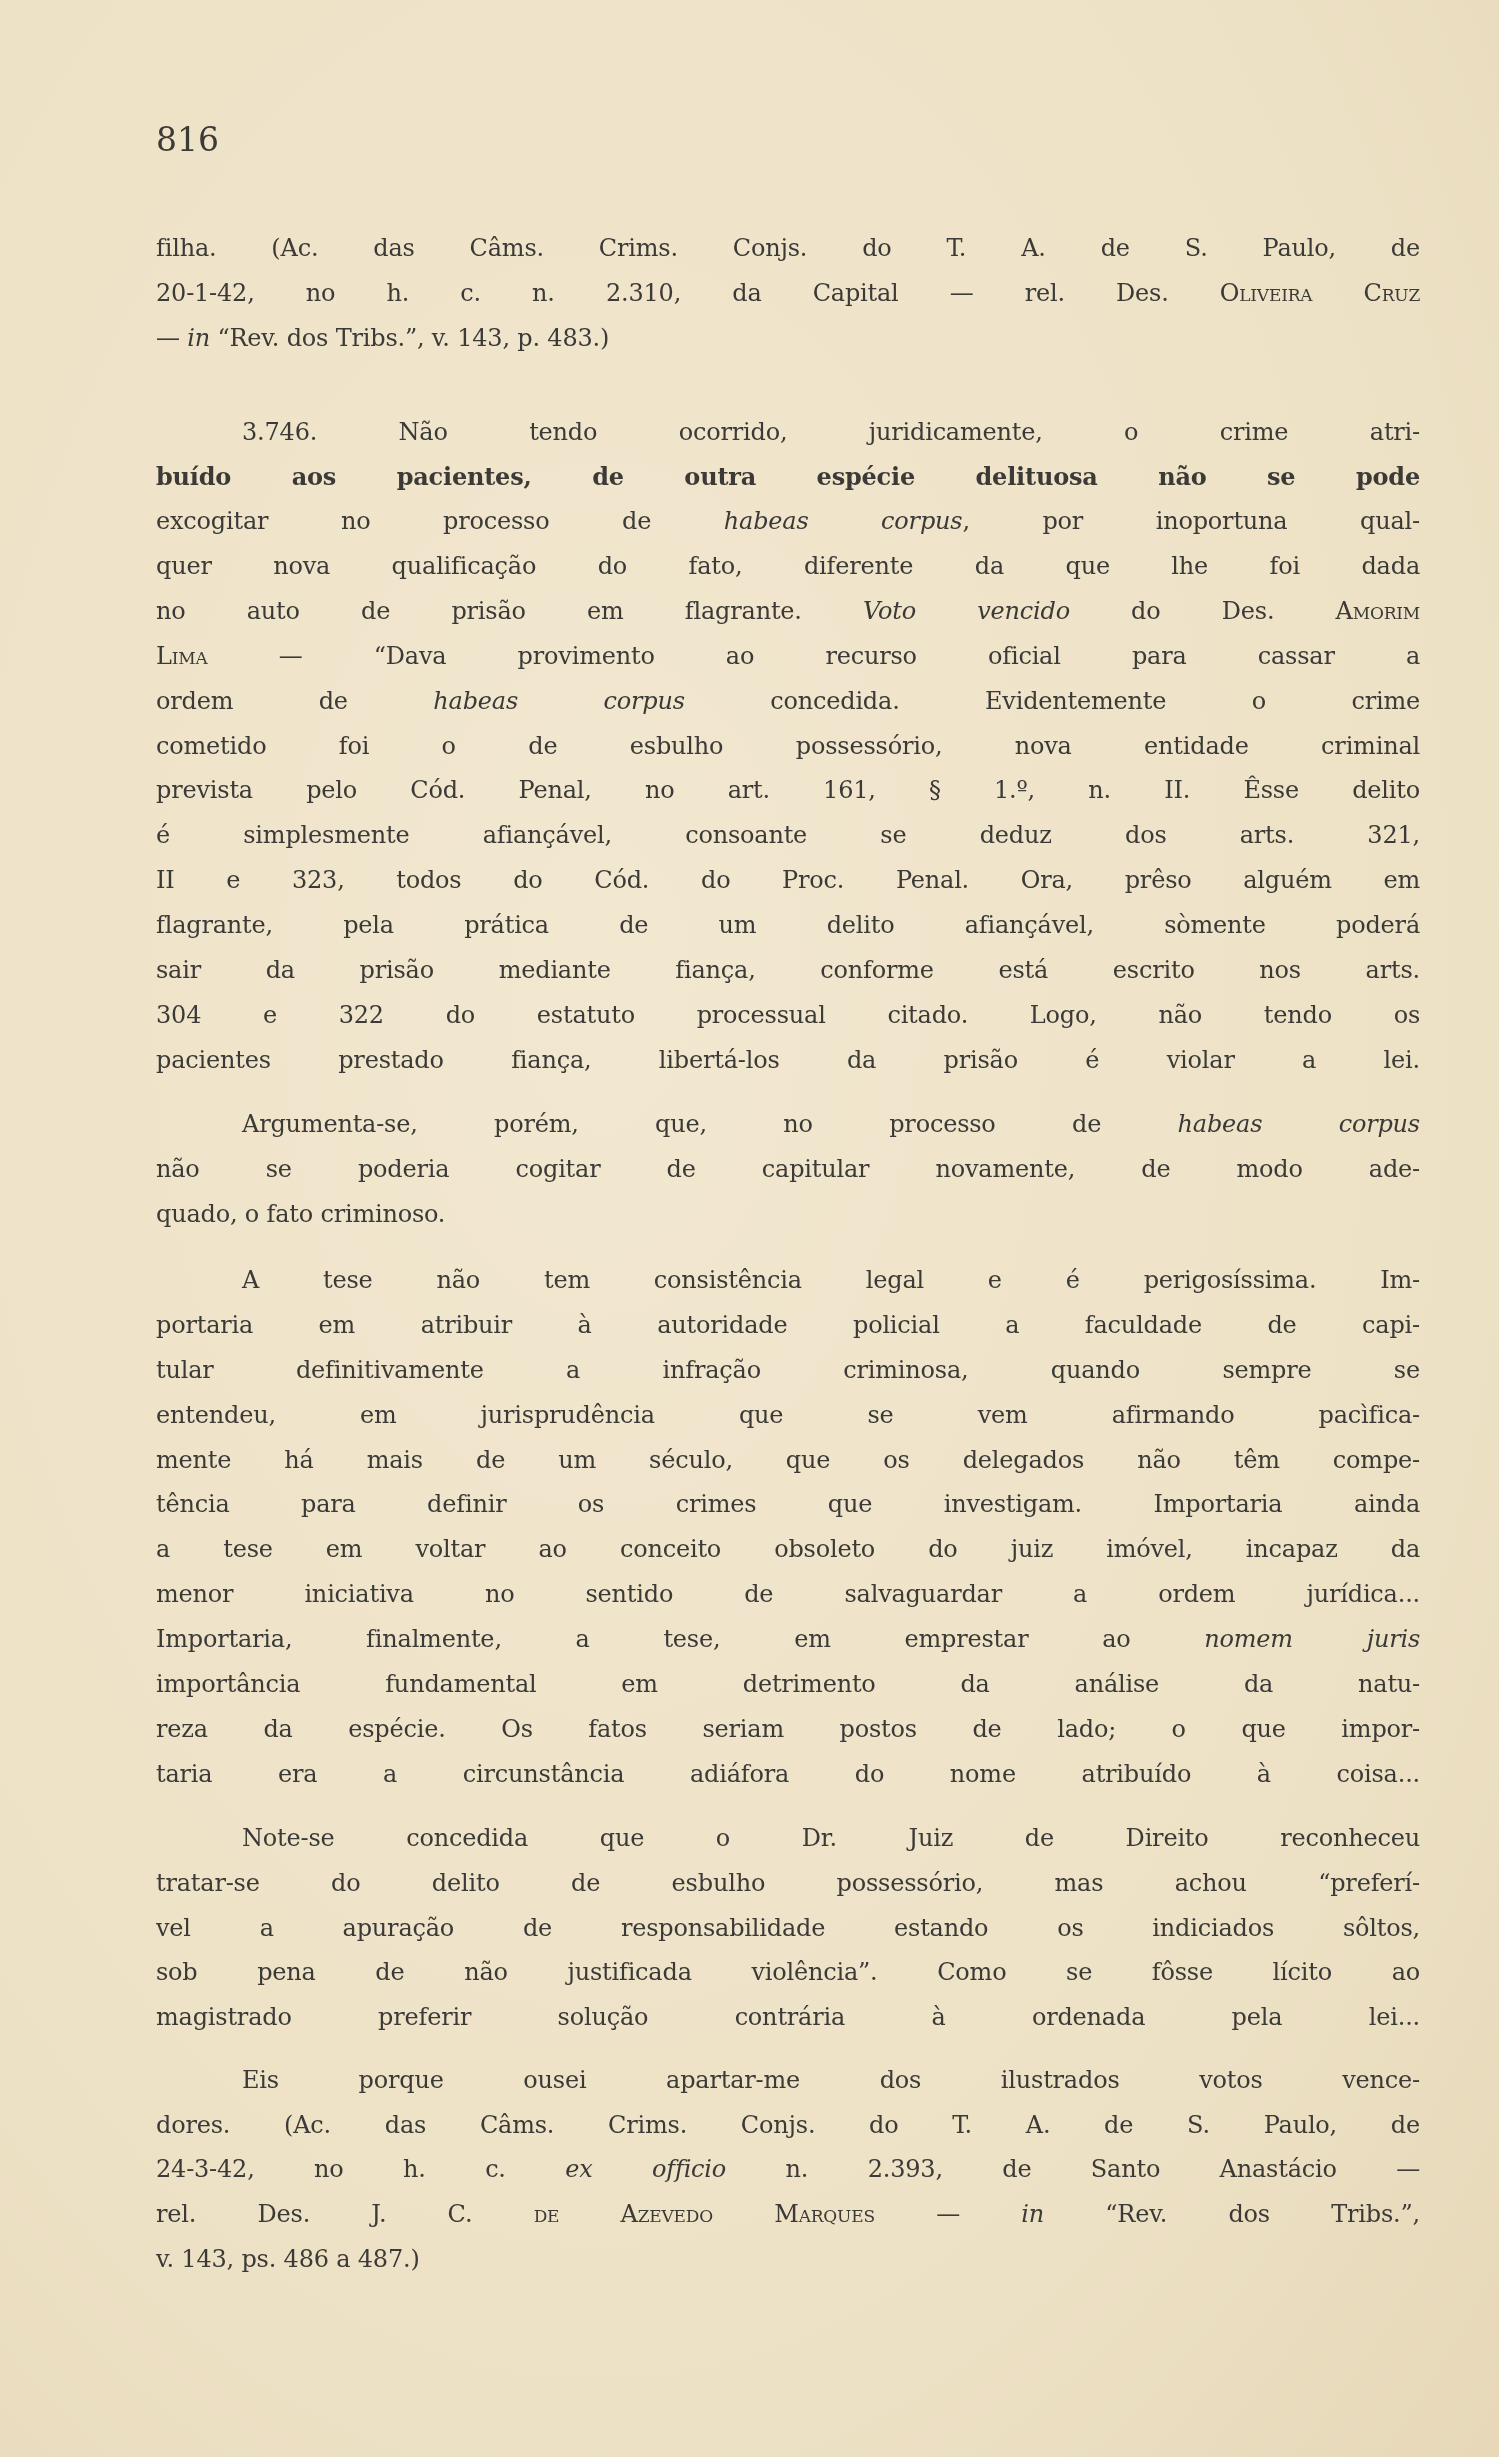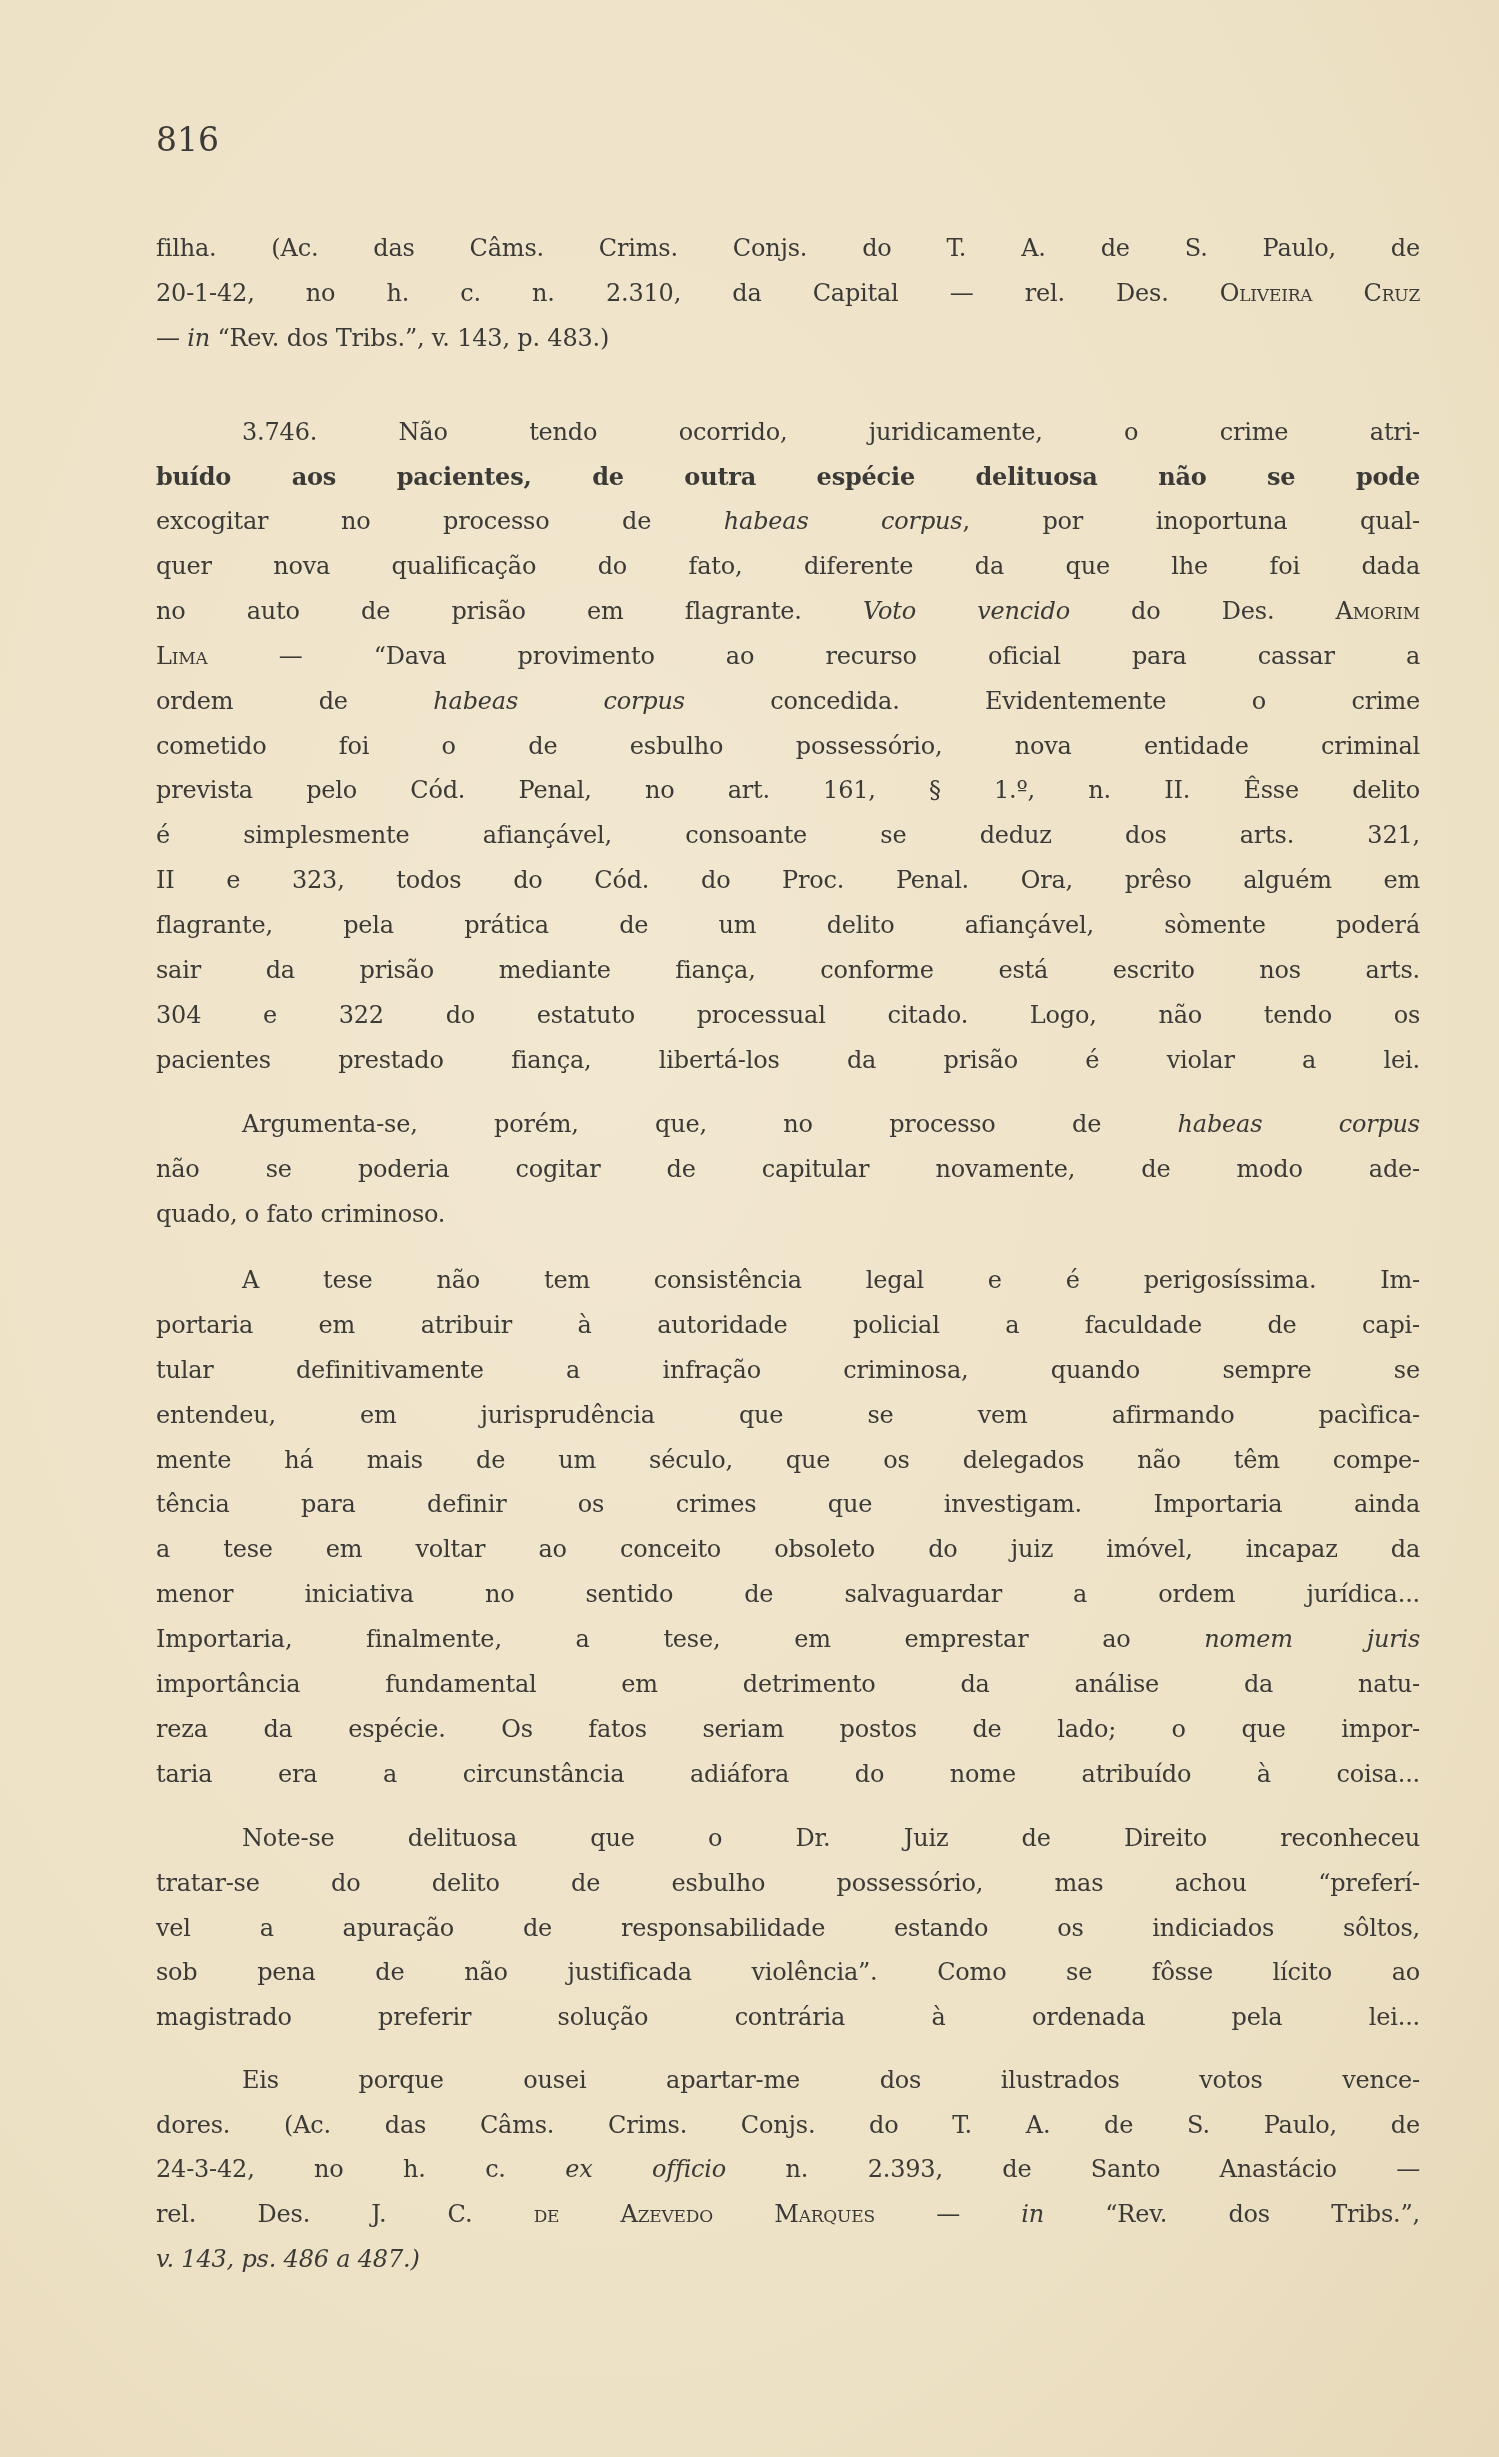--- a/index.html
+++ b/index.html
@@ -66,25 +66,25 @@
       <div class="line" style="top: 1348px;"><span>tular definitivamente a infração criminosa, quando sempre se</span></div>
       <div class="line" style="top: 1393px;"><span>entendeu, em jurisprudência que se vem afirmando pacìfica-</span></div>
       <div class="line" style="top: 1438px;"><span>mente há mais de um século, que os delegados não têm compe-</span></div>
       <div class="line" style="top: 1482px;"><span>tência para definir os crimes que investigam.  Importaria ainda</span></div>
       <div class="line" style="top: 1527px;"><span>a tese em voltar ao conceito obsoleto do juiz imóvel, incapaz da</span></div>
       <div class="line" style="top: 1572px;"><span>menor iniciativa no sentido de salvaguardar a ordem jurídica...</span></div>
       <div class="line" style="top: 1617px;"><span>Importaria, finalmente, a tese, em emprestar ao </span><span class="it">nomem juris</span></div>
       <div class="line" style="top: 1662px;"><span>importância fundamental em detrimento da análise da natu-</span></div>
       <div class="line" style="top: 1707px;"><span>reza da espécie.  Os fatos seriam postos de lado; o que impor-</span></div>
       <div class="line" style="top: 1752px;"><span>taria era a circunstância adiáfora do nome atribuído à coisa...</span></div>
-      <div class="line indent" style="top: 1816px;"><span>Note-se delituosa que o Dr. Juiz de Direito reconheceu</span></div>
+      <div class="line indent" style="top: 1816px;"><span>Note-se concedida que o Dr. Juiz de Direito reconheceu</span></div>
       <div class="line" style="top: 1861px;"><span>tratar-se do delito de esbulho possessório, mas achou “preferí-</span></div>
       <div class="line" style="top: 1906px;"><span>vel a apuração de responsabilidade estando os indiciados sôltos,</span></div>
       <div class="line" style="top: 1950px;"><span>sob pena de não justificada violência”.  Como se fôsse lícito ao</span></div>
       <div class="line" style="top: 1995px;"><span>magistrado preferir solução contrária à ordenada pela lei...</span></div>
       <div class="line indent" style="top: 2058px;"><span>Eis porque ousei apartar-me dos ilustrados votos vence-</span></div>
       <div class="line" style="top: 2103px;"><span>dores. (Ac. das Câms. Crims. Conjs. do T. A. de S. Paulo, de</span></div>
       <div class="line" style="top: 2147px;"><span>24-3-42, no h. c. </span><span class="it">ex officio</span><span> n. 2.393, de Santo Anastácio —</span></div>
       <div class="line" style="top: 2192px;"><span>rel. Des. J. C. </span><span class="sc">de Azevedo Marques</span><span> — </span><span class="it">in</span><span> “Rev. dos Tribs.”,</span></div>
-      <div class="line last" style="top: 2237px; font-style: italic;"><span>v. 143, ps. 486 a 487.)</span></div>
+      <div class="line last" style="top: 2237px;"><span>v. 143, ps. 486 a 487.)</span></div>
     </div>
 </div>
 
 
 </body></html>

